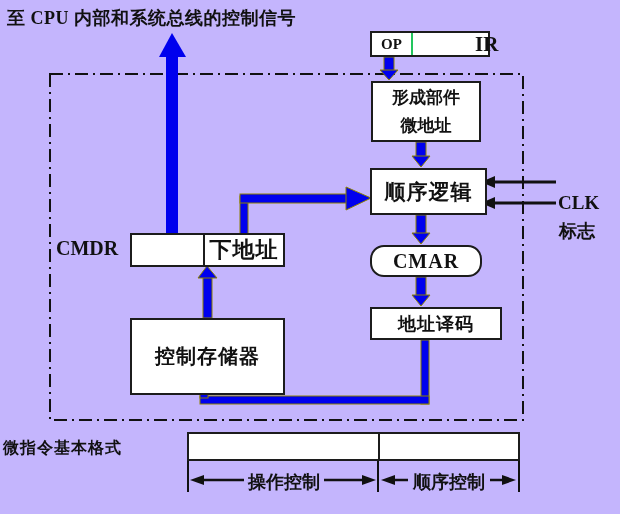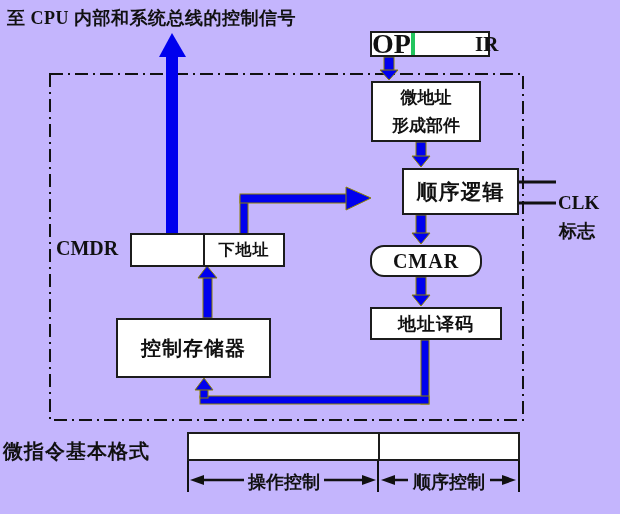--- a/index.html
+++ b/index.html
@@ -9,40 +9,40 @@
   }
   .stage svg{position:absolute;left:0;top:0;z-index:1;}
   .box{
     position:absolute;box-sizing:border-box;border:2px solid #1c1c1c;background:#fff;
     display:flex;align-items:center;justify-content:center;text-align:center;z-index:2;
   }
   .lbl{position:absolute;z-index:3;white-space:nowrap;}
   .cjk{font-family:"Liberation Serif","DejaVu Serif",serif;}
   
   .ir-box{left:370px;top:31px;width:120px;height:26px;padding:0;}
-  .ir-box .cell-op{width:39px;height:100%;border-right:4px solid #22c55e;display:flex;align-items:center;justify-content:center;font-size:28px;}
+  .ir-box .cell-op{width:39px;height:100%;border-right:2px solid #22c55e;display:flex;align-items:center;justify-content:center;font-size:15px;}
   .ir-box .cell-rest{flex:1;height:100%;}
   .ir-lbl{left:475px;top:32px;font-size:21px;}
   
   .maf-box{left:371px;top:81px;width:110px;height:61px;font-size:17px;line-height:1.6;flex-direction:column;}
-  .seq-box{left:370px;top:168px;width:117px;height:47px;font-size:21px;letter-spacing:1px;margin-left:32px;}
+  .seq-box{left:370px;top:168px;width:117px;height:47px;font-size:21px;letter-spacing:1px;}
   .cmar-box{left:370px;top:245px;width:112px;height:32px;font-size:20px;letter-spacing:1px;border-radius:14px;}
   .dec-box{left:370px;top:307px;width:132px;height:33px;font-size:18px;letter-spacing:1px;}
   
   .cmdr-box{left:130px;top:233px;width:155px;height:34px;padding:0;}
   .cmdr-box .cell-empty{width:71px;height:100%;border-right:2px solid #1c1c1c;}
-  .cmdr-box .cell-next{flex:1;height:100%;display:flex;align-items:center;justify-content:center;font-size:16px;letter-spacing:1px;}
+  .cmdr-box .cell-next{flex:1;height:100%;display:flex;align-items:center;justify-content:center;font-size:22px;letter-spacing:1px;}
   .cmdr-lbl{left:56px;top:237px;font-size:20px;}
-  .cm-box{left:116px;top:318px;width:155px;height:60px;font-size:20px;letter-spacing:1px;}
+  .cm-box{left:130px;top:318px;width:155px;height:77px;font-size:20px;letter-spacing:1px;}
   
   .flag-lbl{left:559px;top:171px;font-size:18px;margin-top:48px;}
   .clk-lbl{left:558px;top:192px;font-size:19px;}
   
   .top-title{left:7px;top:6px;font-size:18px;letter-spacing:0.5px;}
-  .fmt-title{left:3px;top:438px;font-size:20px;letter-spacing:1px;text-align:center;}
+  .fmt-title{left:3px;top:438px;font-size:16px;letter-spacing:1px;text-align:center;}
   
   .fmt-box{left:187px;top:432px;width:333px;height:29px;padding:0;}
   .fmt-box .cell-a{width:189px;height:100%;border-right:2px solid #1c1c1c;}
   .fmt-box .cell-b{flex:1;height:100%;}
   .op-ctrl-lbl{left:246px;top:470px;width:76px;text-align:center;font-size:18px;}
   .seq-ctrl-lbl{left:410px;top:470px;width:78px;text-align:center;font-size:18px;}
 </style>
 </head>
 <body>
 
@@ -128,22 +128,22 @@
 
   <div class="lbl top-title cjk">至 CPU 内部和系统总线的控制信号</div>
 
   <div class="box ir-box">
     <div class="cell-op">OP</div>
     <div class="cell-rest"></div>
   </div>
   <div class="lbl ir-lbl">IR</div>
 
   <div class="box maf-box cjk">
+    <span>形成部件</span>
     <span>微地址</span>
-    <span>形成部件</span>
   </div>
 
   <div class="box seq-box cjk">顺序逻辑</div>
 
   <div class="box cmar-box">CMAR</div>
 
   <div class="box dec-box cjk">地址译码</div>
 
   <div class="lbl cmdr-lbl">CMDR</div>
   <div class="box cmdr-box">

